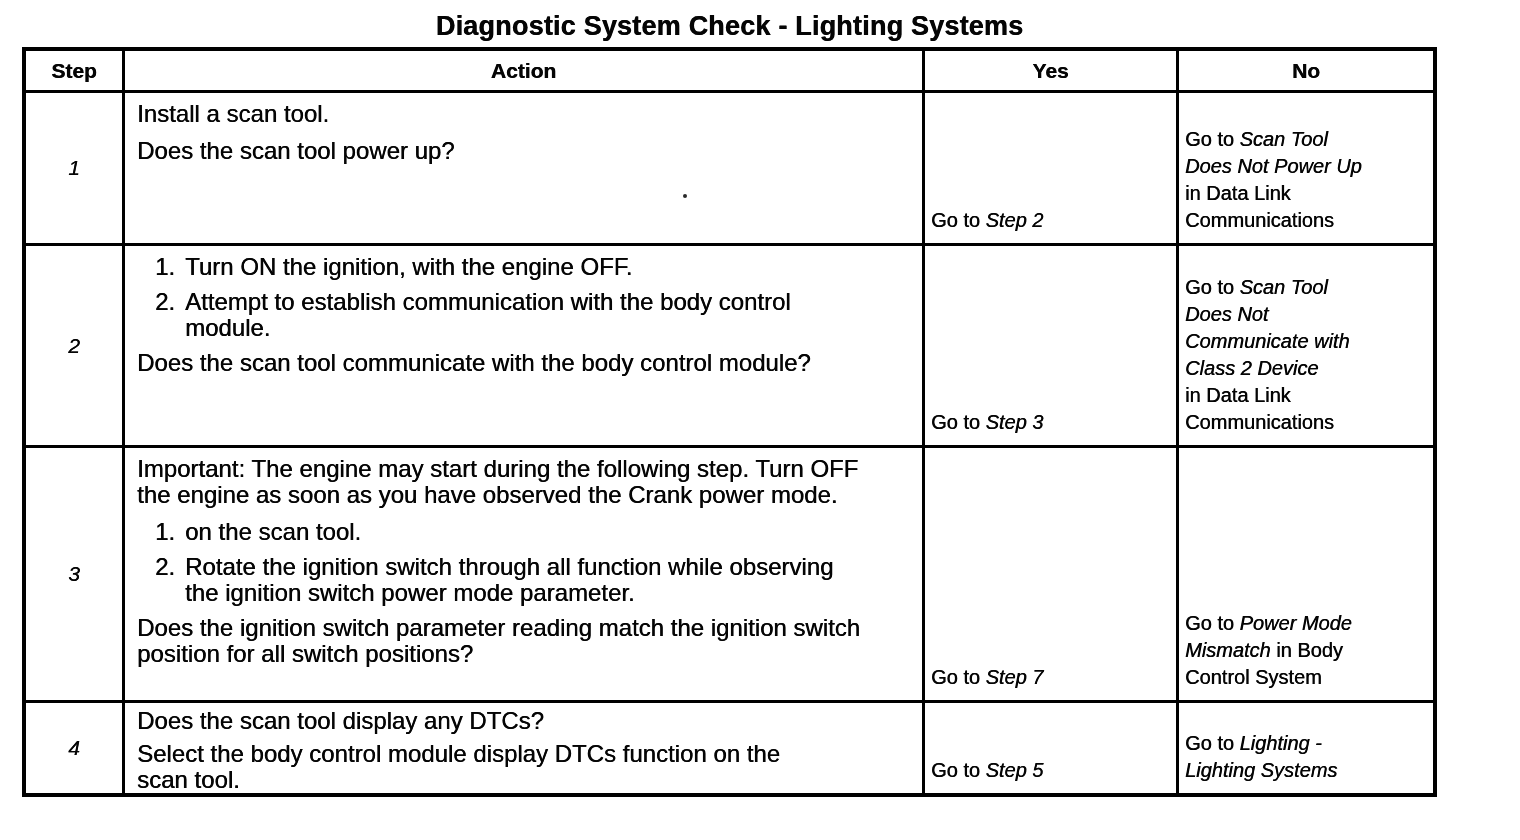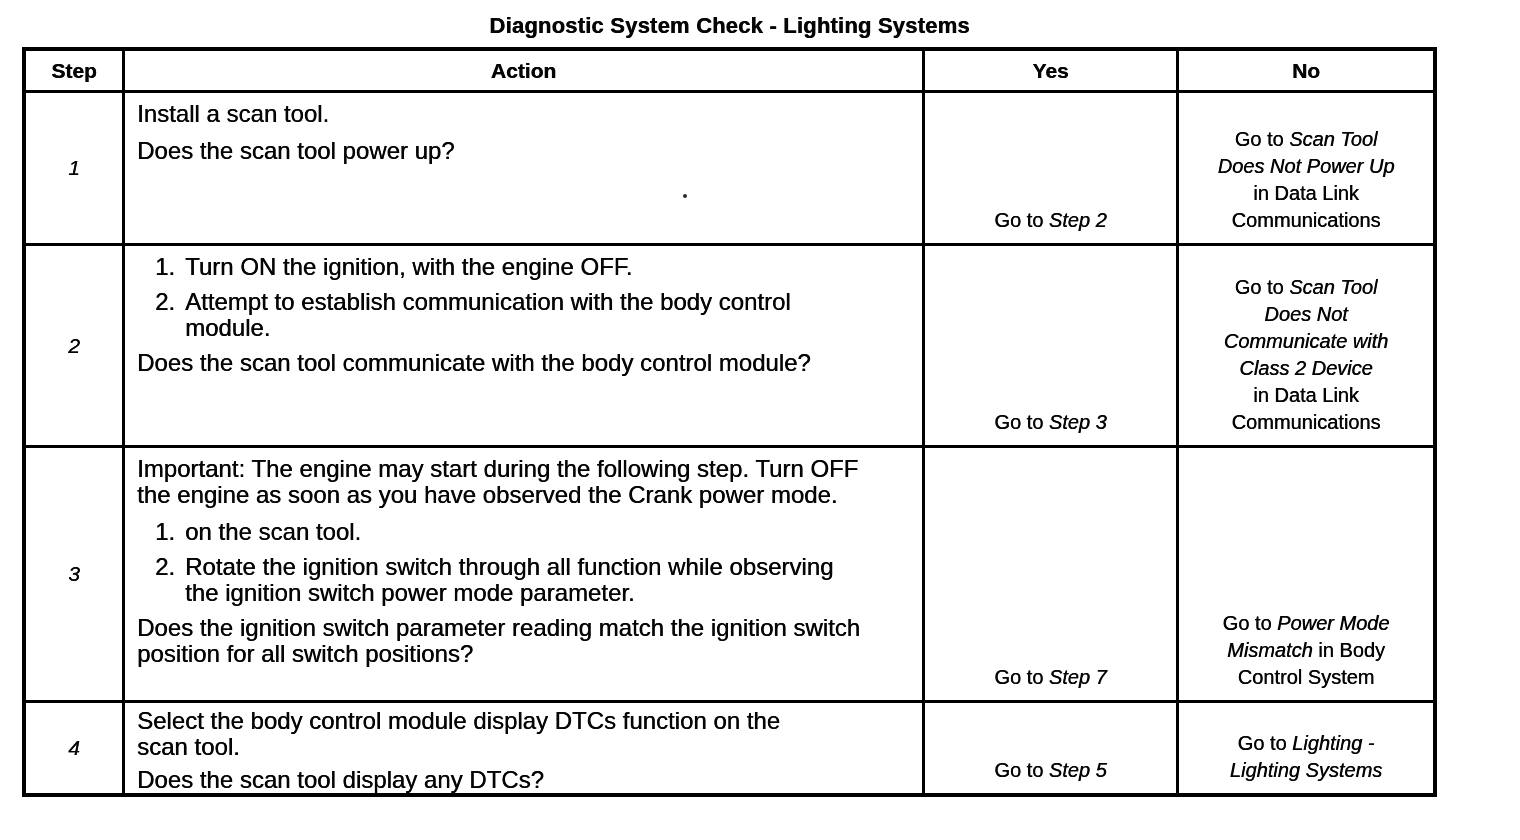--- a/index.html
+++ b/index.html
@@ -10,21 +10,21 @@
     font-family: "Liberation Sans", sans-serif;
     color: #050505;
   }
   .page { position: relative; width: 1520px; height: 840px; }
 
   .title {
     position: absolute;
     top: 10px; left: 22px; width: 1415px;
     margin: 0;
     text-align: center;
-    font-size: 22px; line-height: 32px;
+    font-size: 27px; line-height: 32px;
     font-weight: bold;
     letter-spacing: 0.2px;
     text-shadow: 0.5px 0 0 currentColor;
   }
 
   .diag-table {
     position: absolute;
     left: 22px; top: 47px;
     box-sizing: border-box;
     width: 1415px; height: 750px;
@@ -61,21 +61,21 @@
   }
   .action-cell.tight { padding-top: 5px; }
   .para { margin: 0 0 11px 0; }
   .tight .para { margin-bottom: 7px; }
   .li-row { display: flex; margin: 0 0 9px 18px; }
   .li-num { flex: 0 0 30px; width: 30px; }
   .li-body { flex: 1 1 auto; }
 
   .yes-cell, .no-cell {
     display: flex; flex-direction: column;
-    justify-content: flex-end; align-items: center;
+    justify-content: flex-end; align-items: flex-start;
     text-align: center;
     padding: 4px 6px 9px 6px;
     font-size: 20px; line-height: 27px;
   }
 
   .speck {
     position: absolute;
     width: 4px; height: 4px;
     background: #2a2a2a; border-radius: 50%;
   }
@@ -177,25 +177,25 @@
       </div>
     <div class="c no-cell last-col">
         <div><span>Go to </span><i>Power Mode</i></div>
         <div><i>Mismatch</i><span> in Body</span></div>
         <div><span>Control System</span></div>
       </div>
 
     <div class="c step-cell last-row">4</div>
     <div class="c action-cell tight last-row">
         <div class="para">
+          <div><span>Does the scan tool display any DTCs?</span></div>
+        </div>
+        <div class="para">
           <div><span>Select the body control module display DTCs function on the</span></div>
           <div><span>scan tool.</span></div>
-        </div>
-        <div class="para">
-          <div><span>Does the scan tool display any DTCs?</span></div>
         </div>
       </div>
     <div class="c yes-cell last-row">
         <div><span>Go to </span><i>Step 5</i></div>
       </div>
     <div class="c no-cell last-col last-row">
         <div><span>Go to </span><i>Lighting -</i></div>
         <div><i>Lighting Systems</i></div>
       </div>
   </div>

